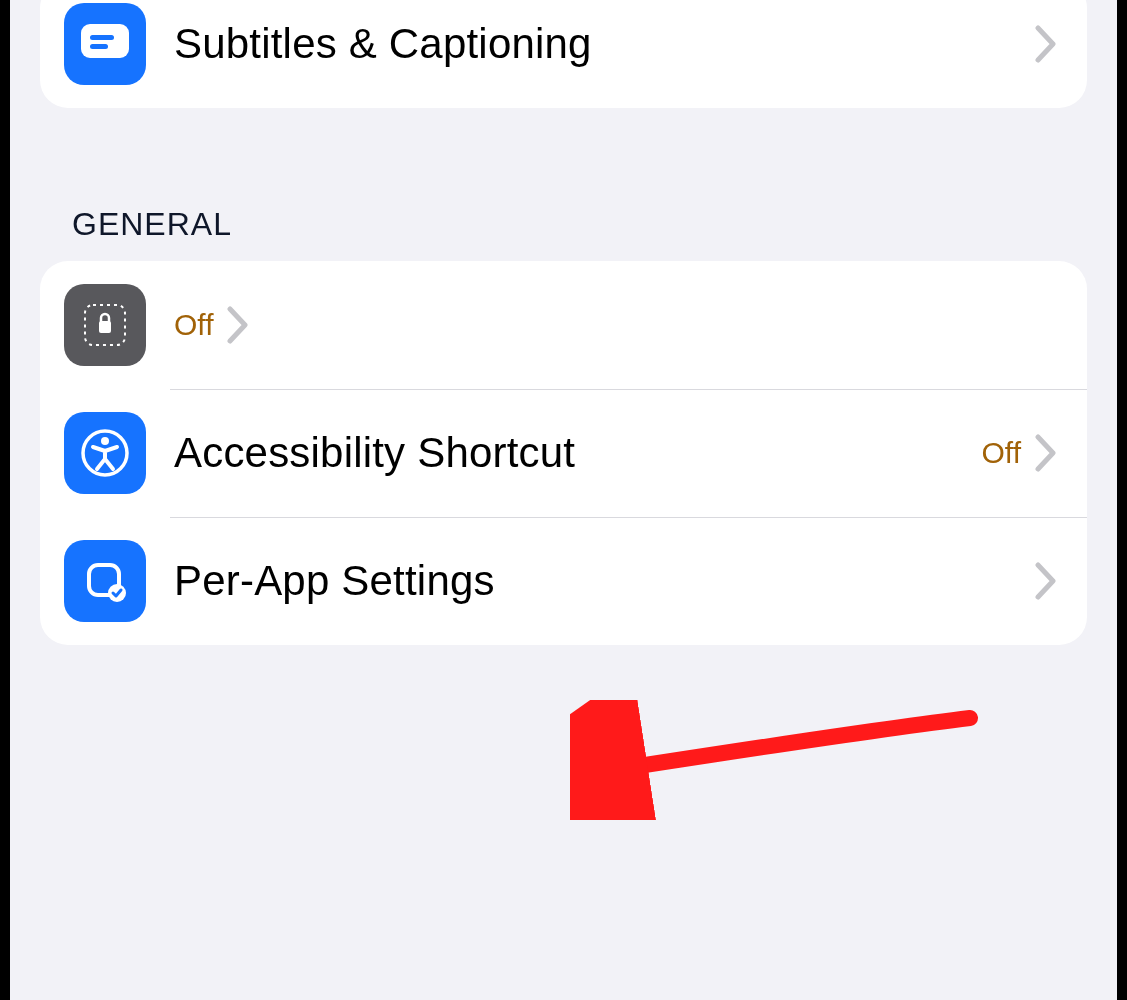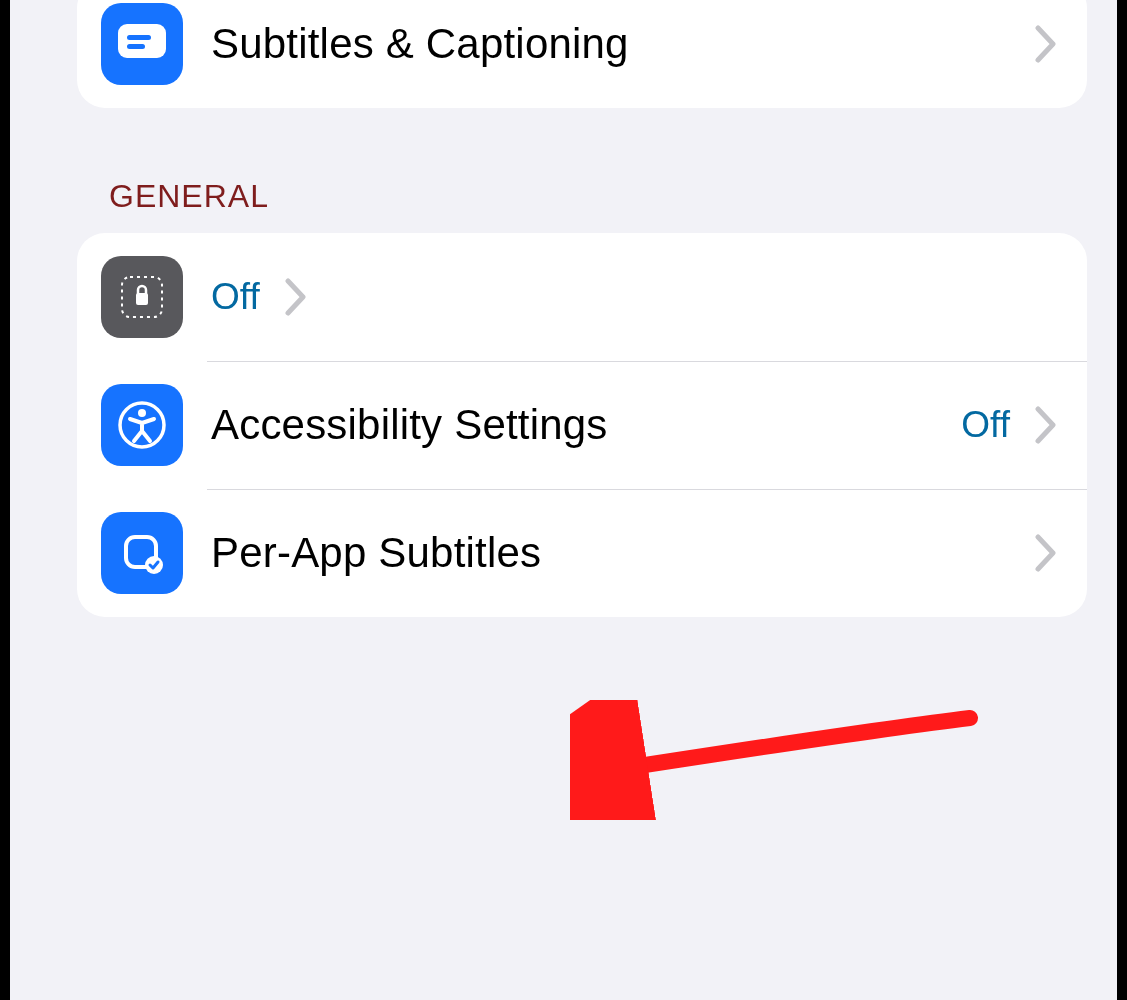--- a/index.html
+++ b/index.html
@@ -13,21 +13,20 @@
     -webkit-font-smoothing: antialiased;
   }
   .screen {
     position: absolute;
     left: 10px;
     right: 10px;
     top: 0;
     bottom: 0;
     background: #f2f2f7;
     overflow: hidden;
-    padding-left: 37px;
   }
   .group {
     background: #ffffff;
     border-radius: 28px;
     margin: 0 30px;
   }
   .group.top {
     margin-top: -20px; 
   }
   .row {
@@ -58,35 +57,35 @@
     color:#fff;
   }
   .label {
     flex: 1 1 auto;
     font-size: 42px;
     font-weight: 400;
     letter-spacing: 0.2px;
     color: #000;
   }
   .value {
-    font-size: 37px;
-    color: #0369a1;
-    margin-right: 25px;
+    font-size: 30px;
+    color: #a16207;
+    margin-right: 14px;
   }
   .chevron {
     width: 22px;
     height: 38px;
     flex:0 0 22px;
   }
   .chevron svg { display:block; }
   .section-header{
     font-size: 32px;
     letter-spacing: 1px;
-    color:#7f1d1d;
-    margin: 70px 0 18px 62px;
+    color:#0f172a;
+    margin: 98px 0 18px 62px;
     text-transform: uppercase;
   }
   
   .siri {
     background: radial-gradient(circle at 35% 40%, #ffffff 0%, #9be8ff 6%, #2aa5ff 18%, #0a1a3a 45%, #000 70%),
                 radial-gradient(circle at 55% 55%, #ff4da6 0%, rgba(255,77,166,0) 35%),
                 radial-gradient(circle at 60% 35%, #4dff9d 0%, rgba(77,255,157,0) 30%);
     background-blend-mode: screen, screen, normal;
     background-color:#000;
   }
@@ -142,38 +141,38 @@
 
 
     <div class="row">
       <div class="icon" style="background:#1673ff;">
         <svg width="56" height="56" viewBox="0 0 56 56">
           <circle cx="28" cy="28" r="22" fill="none" stroke="#fff" stroke-width="3.5"></circle>
           <circle cx="28" cy="16" r="4" fill="#fff"></circle>
           <path d="M16 22 L28 26 L40 22 M28 26 L28 34 M28 34 L20 44 M28 34 L36 44" stroke="#fff" stroke-width="4" stroke-linecap="round" stroke-linejoin="round" fill="none"></path>
         </svg>
       </div>
-      <div class="label">Accessibility Settings</div>
+      <div class="label">Accessibility Shortcut</div>
       <div class="value">Off</div>
       <div class="chevron">
         <svg width="22" height="38" viewBox="0 0 22 38">
             <polyline points="3,3 18,19 3,35" fill="none" stroke="#c4c4c8" stroke-width="5" stroke-linecap="round" stroke-linejoin="round"></polyline>
           </svg>
       </div>
     </div>
 
     <div class="row">
       <div class="icon" style="background:#1673ff;">
         <svg width="56" height="56" viewBox="0 0 56 56">
           <rect x="12" y="12" width="30" height="30" rx="9" fill="none" stroke="#fff" stroke-width="4"></rect>
           <circle cx="40" cy="40" r="9" fill="#fff"></circle>
           <polyline points="36,40 39,43 44,37" fill="none" stroke="#1673ff" stroke-width="3" stroke-linecap="round" stroke-linejoin="round"></polyline>
         </svg>
       </div>
-      <div class="label">Per-App Subtitles</div>
+      <div class="label">Per-App Settings</div>
       <div class="chevron">
         <svg width="22" height="38" viewBox="0 0 22 38">
             <polyline points="3,3 18,19 3,35" fill="none" stroke="#c4c4c8" stroke-width="5" stroke-linecap="round" stroke-linejoin="round"></polyline>
           </svg>
       </div>
     </div>
 
   </div>
 
   <svg class="arrow" style="left:560px; top:700px;" width="420" height="120" viewBox="0 0 420 120">

